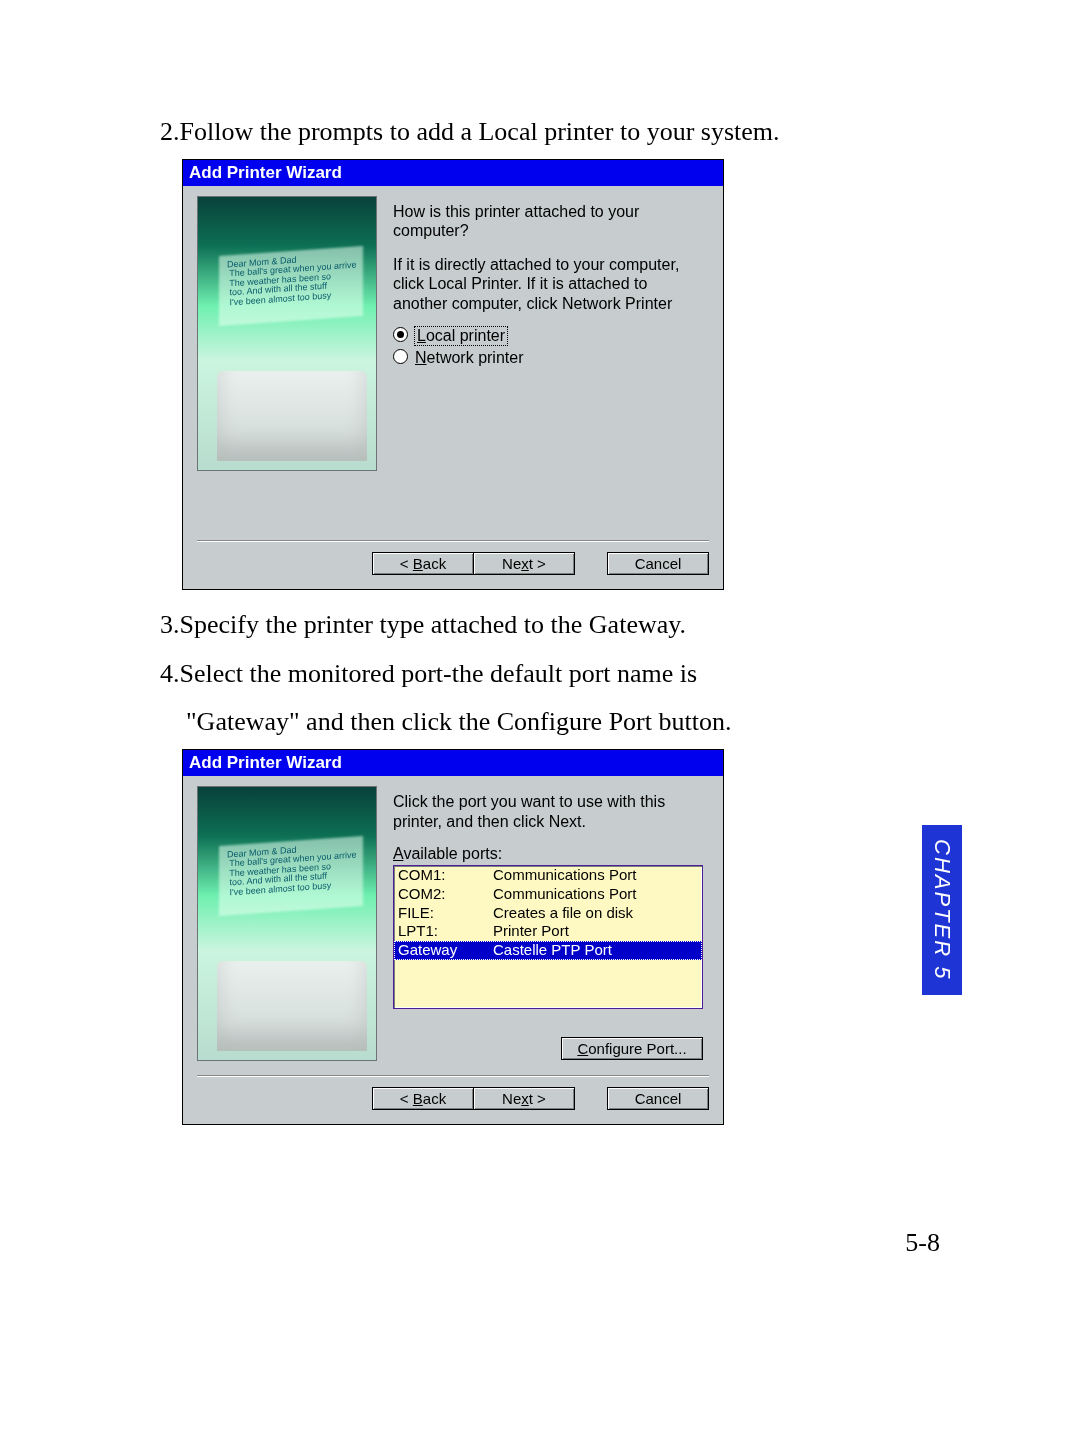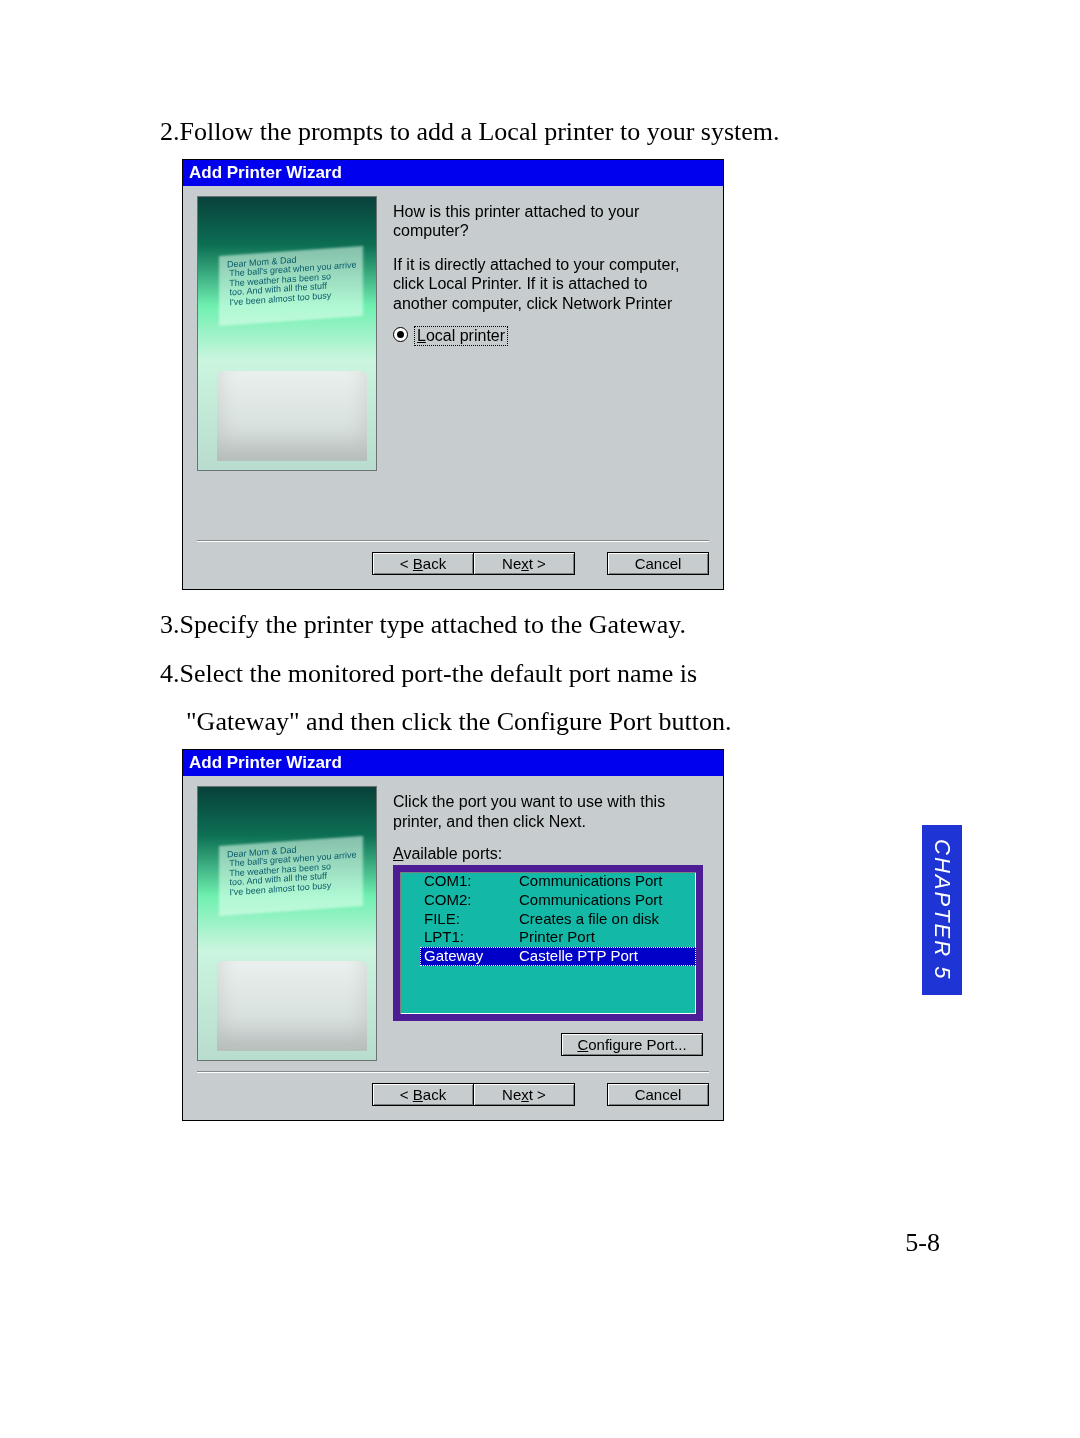--- a/index.html
+++ b/index.html
@@ -138,43 +138,42 @@
     padding: 2px 0;
     min-width: 100px;
     text-align: center;
     cursor: default;
   }
   .win-btn .ul { text-decoration: underline; }
   .btn-gap { width: 32px; }
   .ports-label { font-size: 16px; margin: 8px 0 2px 0; }
   .ports-label .ul { text-decoration: underline; }
   .ports-box {
-    background: #14b8a6;
-    border: 7px solid #4c1d95;
+    background: #fef9c3;
+    border: 1px solid #4c1d95;
     box-shadow: inset 1px 1px 0 #7a7f80, inset -1px -1px 0 #fff;
     height: 142px;
     font-size: 15px;
     overflow: hidden;
-    padding-left: 20px;
   }
   .port-row {
     display: flex;
     padding: 0 4px;
     line-height: 1.25;
   }
   .port-row.sel {
     background: #0000c8;
     color: #fff;
     outline: 1px dotted #fff;
     outline-offset: -1px;
   }
   .port-col1 { width: 95px; }
   .conf-row {
     display: flex; justify-content: flex-end;
-    margin-top: 12px;
+    margin-top: 28px;
   }
   .conf-row .win-btn { min-width: 140px; }
   .sidetab {
     position: absolute;
     right: 118px;
     top: 825px;
     width: 40px;
     height: 170px;
     background: #1e34d4;
     color: #fff;
@@ -213,20 +212,24 @@
  I've been almost too busy</div>
       </div>
       <div class="wiz-content">
         <p>How is this printer attached to your computer?</p>
         <p>If it is directly attached to your computer, click Local Printer. If it is attached to another computer, click Network Printer</p>
 
         <div class="radio-row">
           <span class="radio-dot sel"></span>
           <span class="radio-label focus"><span class="ul">L</span><span>ocal printer</span></span>
         </div>
+        <div class="radio-row">
+          <span class="radio-dot"></span>
+          <span class="radio-label"><span class="ul">N</span><span>etwork printer</span></span>
+        </div>
       </div>
     </div>
     <div style="height:60px"></div>
     <div class="divider"></div>
     <div class="btn-row">
       <div class="win-btn"><span>&lt; </span><span class="ul">B</span><span>ack</span></div>
       <div class="win-btn" style="margin-left:-1px"><span>Ne</span><span class="ul">x</span><span>t &gt;</span></div>
       <div class="btn-gap"></div>
       <div class="win-btn">Cancel</div>
     </div>

